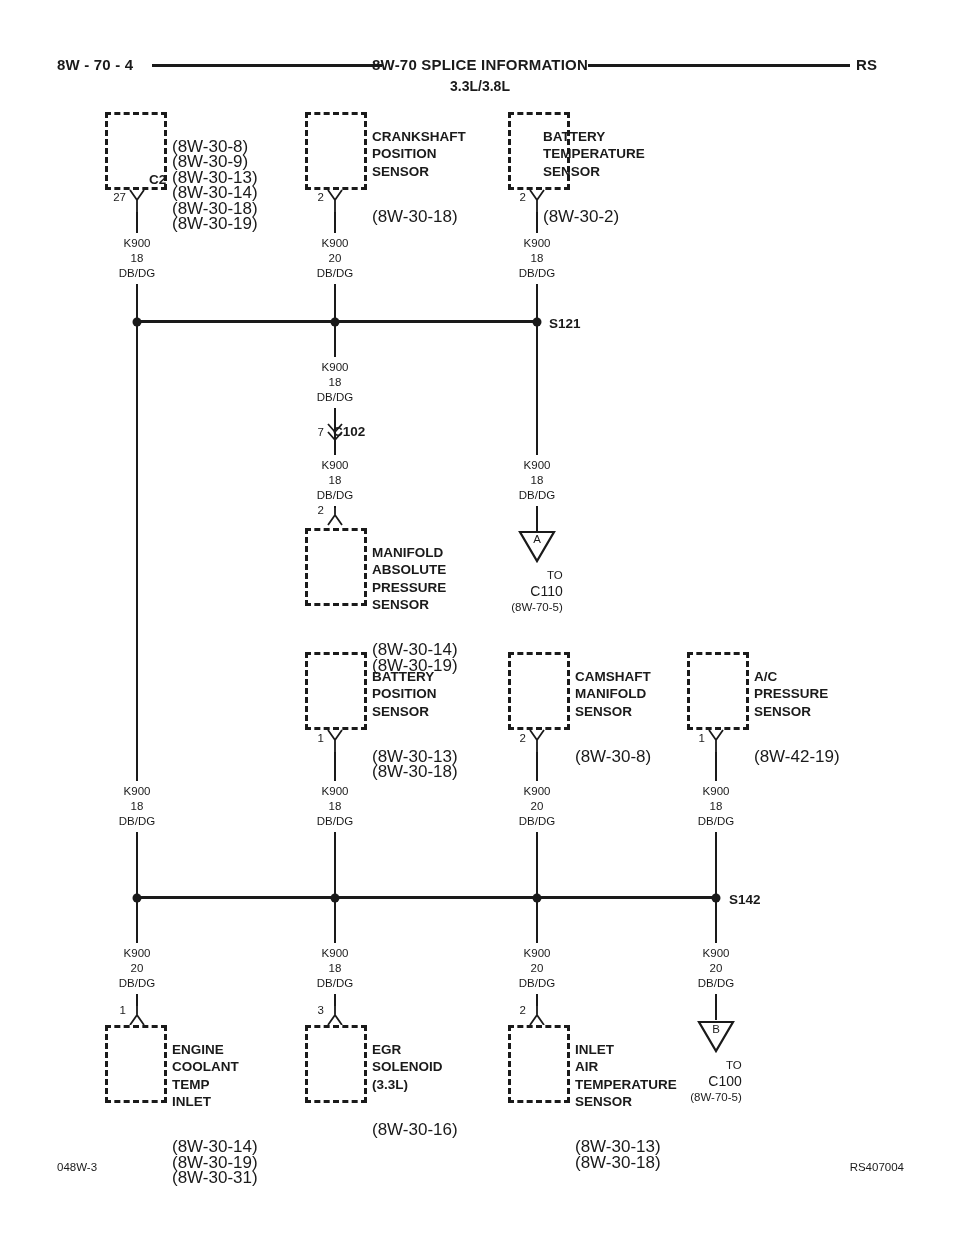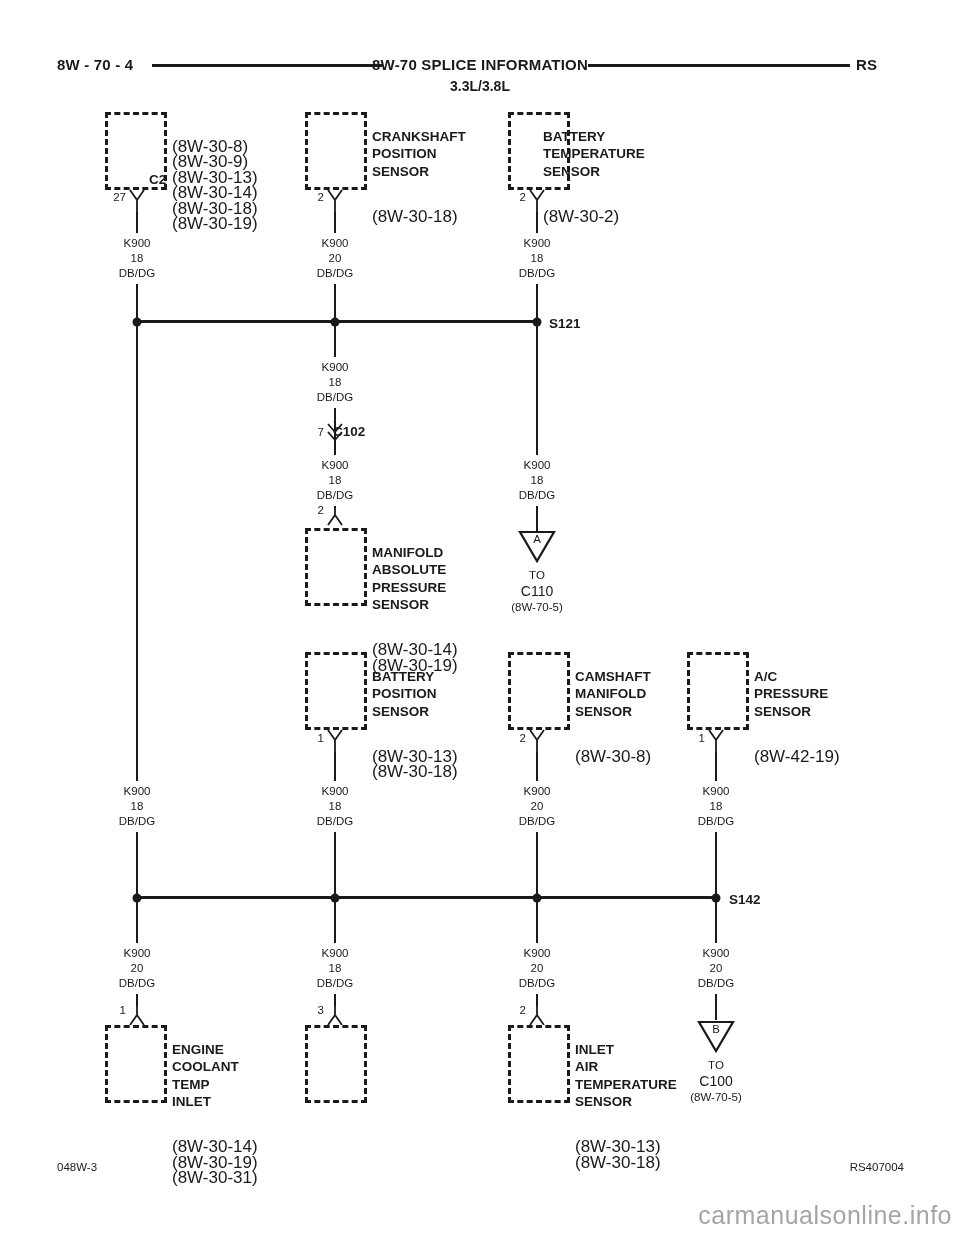--- a/index.html
+++ b/index.html
@@ -16,21 +16,21 @@
   .cname{position:absolute;font-weight:bold;font-size:13.5px;line-height:17.5px;white-space:pre-line;}
   .crefs{font-weight:normal;font-size:17px;line-height:15.5px;white-space:pre-line;margin-top:11px;}
   .wire{position:absolute;transform:translateX(-50%);background:#fff;text-align:center;
         font-size:11.5px;line-height:15px;white-space:pre-line;padding:3px 6px;}
   .pin{position:absolute;font-size:11.5px;transform:translateX(-100%);padding-right:3px;}
   .cid{position:absolute;font-weight:bold;font-size:13.5px;}
   .sl{position:absolute;font-weight:bold;font-size:13.5px;transform:translateY(-50%);}
   .sym{position:absolute;transform:translateX(-50%);}
   .tri{position:absolute;width:40px;height:34px;transform:translateX(-50%);}
   .tri span{position:absolute;top:3px;left:0;width:100%;text-align:center;font-size:11.5px;}
-  .op{position:absolute;transform:translateX(-50%);text-align:center;font-size:11.5px;line-height:14px;}
+  .op{position:absolute;transform:translateX(-50%);text-align:right;font-size:11.5px;line-height:14px;}
   .op .opname{font-weight:normal;font-size:14px;margin:2px 0;}
   .ft{font-size:11.5px;}
   .wm{position:absolute;font-size:25px;color:#a5a5a5;transform:translateX(-100%);letter-spacing:.5px;}
 </style>
 </head>
 <body>
 
 <div id="page">
 
   <div class="t hdr" style="left:57px;top:56px">8W - 70 - 4</div>
@@ -235,20 +235,26 @@
     <div class="crefs">(8W-30-14)
 (8W-30-19)
 (8W-30-31)</div>
   </div>
 
   <svg class="sym" style="left:335px;top:1006px" width="20" height="20" viewBox="0 0 20 20">
     <path d="M10 0 L10 9 M3 19 L10 9 L17 19" fill="none" stroke="#1a1a1a" stroke-width="1.8"></path>
     </svg>
   <div class="pin" style="left:327px;top:1004px">3</div>
   <div class="box" style="left:305px;top:1025px"></div>
+  <div class="cname" style="left:372px;top:1023px">
+    <div>EGR
+SOLENOID
+(3.3L)</div>
+    <div class="crefs">(8W-30-16)</div>
+  </div>
 
   <svg class="sym" style="left:537px;top:1006px" width="20" height="20" viewBox="0 0 20 20">
     <path d="M10 0 L10 9 M3 19 L10 9 L17 19" fill="none" stroke="#1a1a1a" stroke-width="1.8"></path>
     </svg>
   <div class="pin" style="left:529px;top:1004px">2</div>
   <div class="box" style="left:508px;top:1025px"></div>
   <div class="cname" style="left:575px;top:1023px">
     <div>INLET
 AIR
 TEMPERATURE
@@ -264,15 +270,14 @@
     <span>B</span>
   </div>
   <div class="op" style="left:716px;top:1058px">
     <div>TO</div>
     <div class="opname">C100</div>
     <div>(8W-70-5)</div>
   </div>
 
   <div class="t ft" style="left:57px;top:1161px">048W-3</div>
   <div class="t ft" style="left:904px;top:1161px;transform:translateX(-100%)">RS407004</div>
-  <div class="wm" style="left:952px;top:1201px">carmanualsonline.info</div>
 
 </div>
 
 </body></html>

